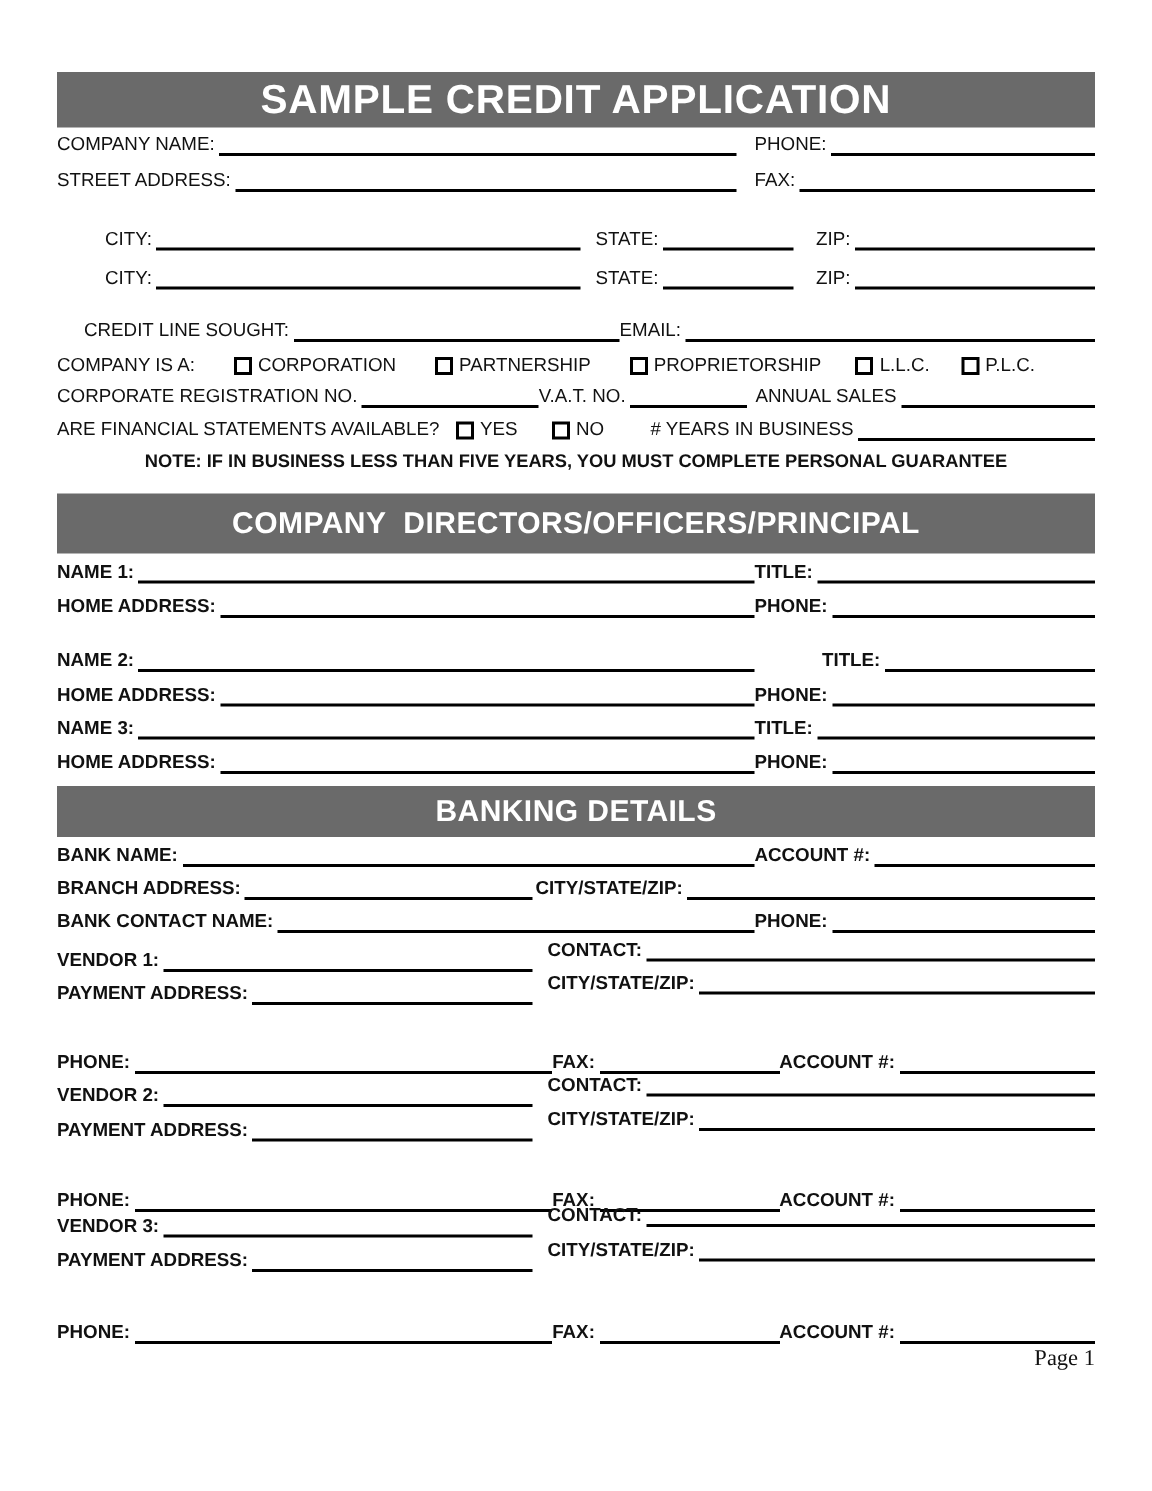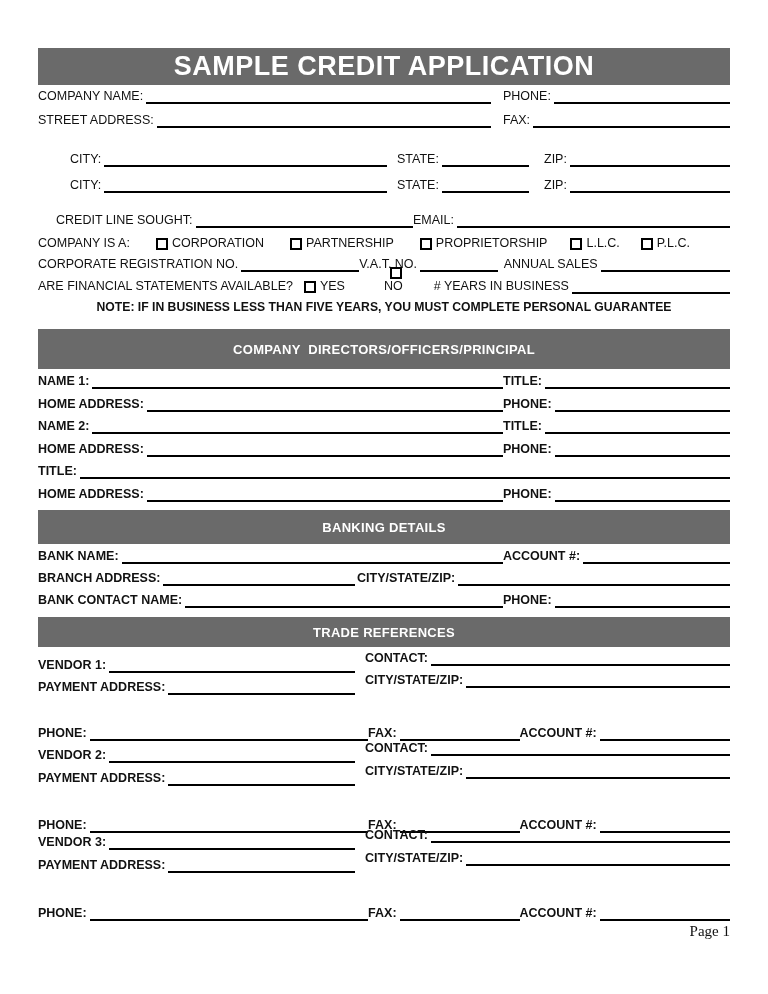--- a/index.html
+++ b/index.html
@@ -7,21 +7,21 @@
   .page {
     width:768px; height:994px; margin:0 auto; background:#fff;
     padding:0 38px; overflow:hidden; position:relative;
     font-family:"Liberation Sans", sans-serif; color:#111;
   }
   .bar {
     background:#6a6a6a; color:#fff; font-weight:bold;
     display:flex; align-items:center; justify-content:center;
   }
   .title-bar { margin-top:48px; height:37px; font-size:27px; letter-spacing:0.5px; }
-  .section-bar { font-size:13px; letter-spacing:0.3px; white-space:pre; }
+  .section-bar { font-size:20px; letter-spacing:0.3px; white-space:pre; }
 
   .row { display:flex; align-items:flex-end; height:17px; }
   .g { display:flex; align-items:flex-end; }
   .lbl { font-size:12.5px; line-height:1; white-space:nowrap; padding:0 3px 2px 0; }
   .lbl.b { font-weight:bold; }
   .fl { flex:1 1 0; border-bottom:2px solid #000; min-width:10px; }
   .cb {
     width:12px; height:12px; border:2px solid #000; background:#fff;
     display:inline-block; margin:0 4px 1px 0; flex:0 0 auto;
   }
@@ -149,21 +149,21 @@
     <span class="lbl" style="padding-left:6px;">ANNUAL SALES</span>
     <span class="fl" style="flex-grow:125;"></span>
   </div>
 
   <div class="row" style="margin-top:5px;">
     <span class="lbl">ARE FINANCIAL STATEMENTS AVAILABLE?</span>
     <span class="ct" style="margin-left:8px;">
         <span class="cb"></span>
         <span class="lbl">YES</span>
       </span>
-    <span class="ct" style="margin-left:36px;flex-direction:column;">
+    <span class="ct" style="margin-left:20px;">
         <span class="cb"></span>
         <span class="lbl">NO</span>
       </span>
     <span class="lbl" style="margin-left:28px;"># YEARS IN BUSINESS</span>
     <span class="fl"></span>
   </div>
 
   <div class="note">NOTE: IF IN BUSINESS LESS THAN FIVE YEARS, YOU MUST COMPLETE PERSONAL GUARANTEE</div>
 
   <div class="bar section-bar" style="margin-top:14px; height:40px;">COMPANY  DIRECTORS/OFFICERS/PRINCIPAL</div>
@@ -181,41 +181,45 @@
   <div class="row" style="margin-top:6px;">
     <div class="g w-left">
         <span class="lbl b">HOME ADDRESS:</span>
         <span class="fl"></span>
       </div>
     <div class="g w-right">
         <span class="lbl b">PHONE:</span>
         <span class="fl"></span>
       </div>
   </div>
-  <div class="row" style="margin-top:5px;">
+  <div class="row" style="margin-top:19px;gap:45px;">
     <div class="g w-left">
         <span class="lbl b">NAME 2:</span>
         <span class="fl"></span>
       </div>
     <div class="g w-right">
         <span class="lbl b">TITLE:</span>
         <span class="fl"></span>
       </div>
   </div>
   <div class="row" style="margin-top:6px;">
     <div class="g w-left">
         <span class="lbl b">HOME ADDRESS:</span>
         <span class="fl"></span>
       </div>
     <div class="g w-right">
         <span class="lbl b">PHONE:</span>
         <span class="fl"></span>
       </div>
   </div>
   <div class="row" style="margin-top:5px;">
+    <div class="g w-left">
+        <span class="lbl b">NAME 3:</span>
+        <span class="fl"></span>
+      </div>
     <div class="g w-right">
         <span class="lbl b">TITLE:</span>
         <span class="fl"></span>
       </div>
   </div>
   <div class="row" style="margin-top:6px;">
     <div class="g w-left">
         <span class="lbl b">HOME ADDRESS:</span>
         <span class="fl"></span>
       </div>
@@ -251,21 +255,20 @@
     <div class="g w-left">
         <span class="lbl b">BANK CONTACT NAME:</span>
         <span class="fl"></span>
       </div>
     <div class="g w-right">
         <span class="lbl b">PHONE:</span>
         <span class="fl"></span>
       </div>
   </div>
 
-  <div class="bar section-bar" style="margin-top:9px; height:30px;">TRADE REFERENCES</div>
 
   <div class="row" style="margin-top:9px;">
     <div class="g w-half">
         <span class="lbl b">VENDOR 1:</span>
         <span class="fl"></span>
       </div>
     <div class="g w-rest voff">
         <span class="lbl b">CONTACT:</span>
         <span class="fl"></span>
       </div>

